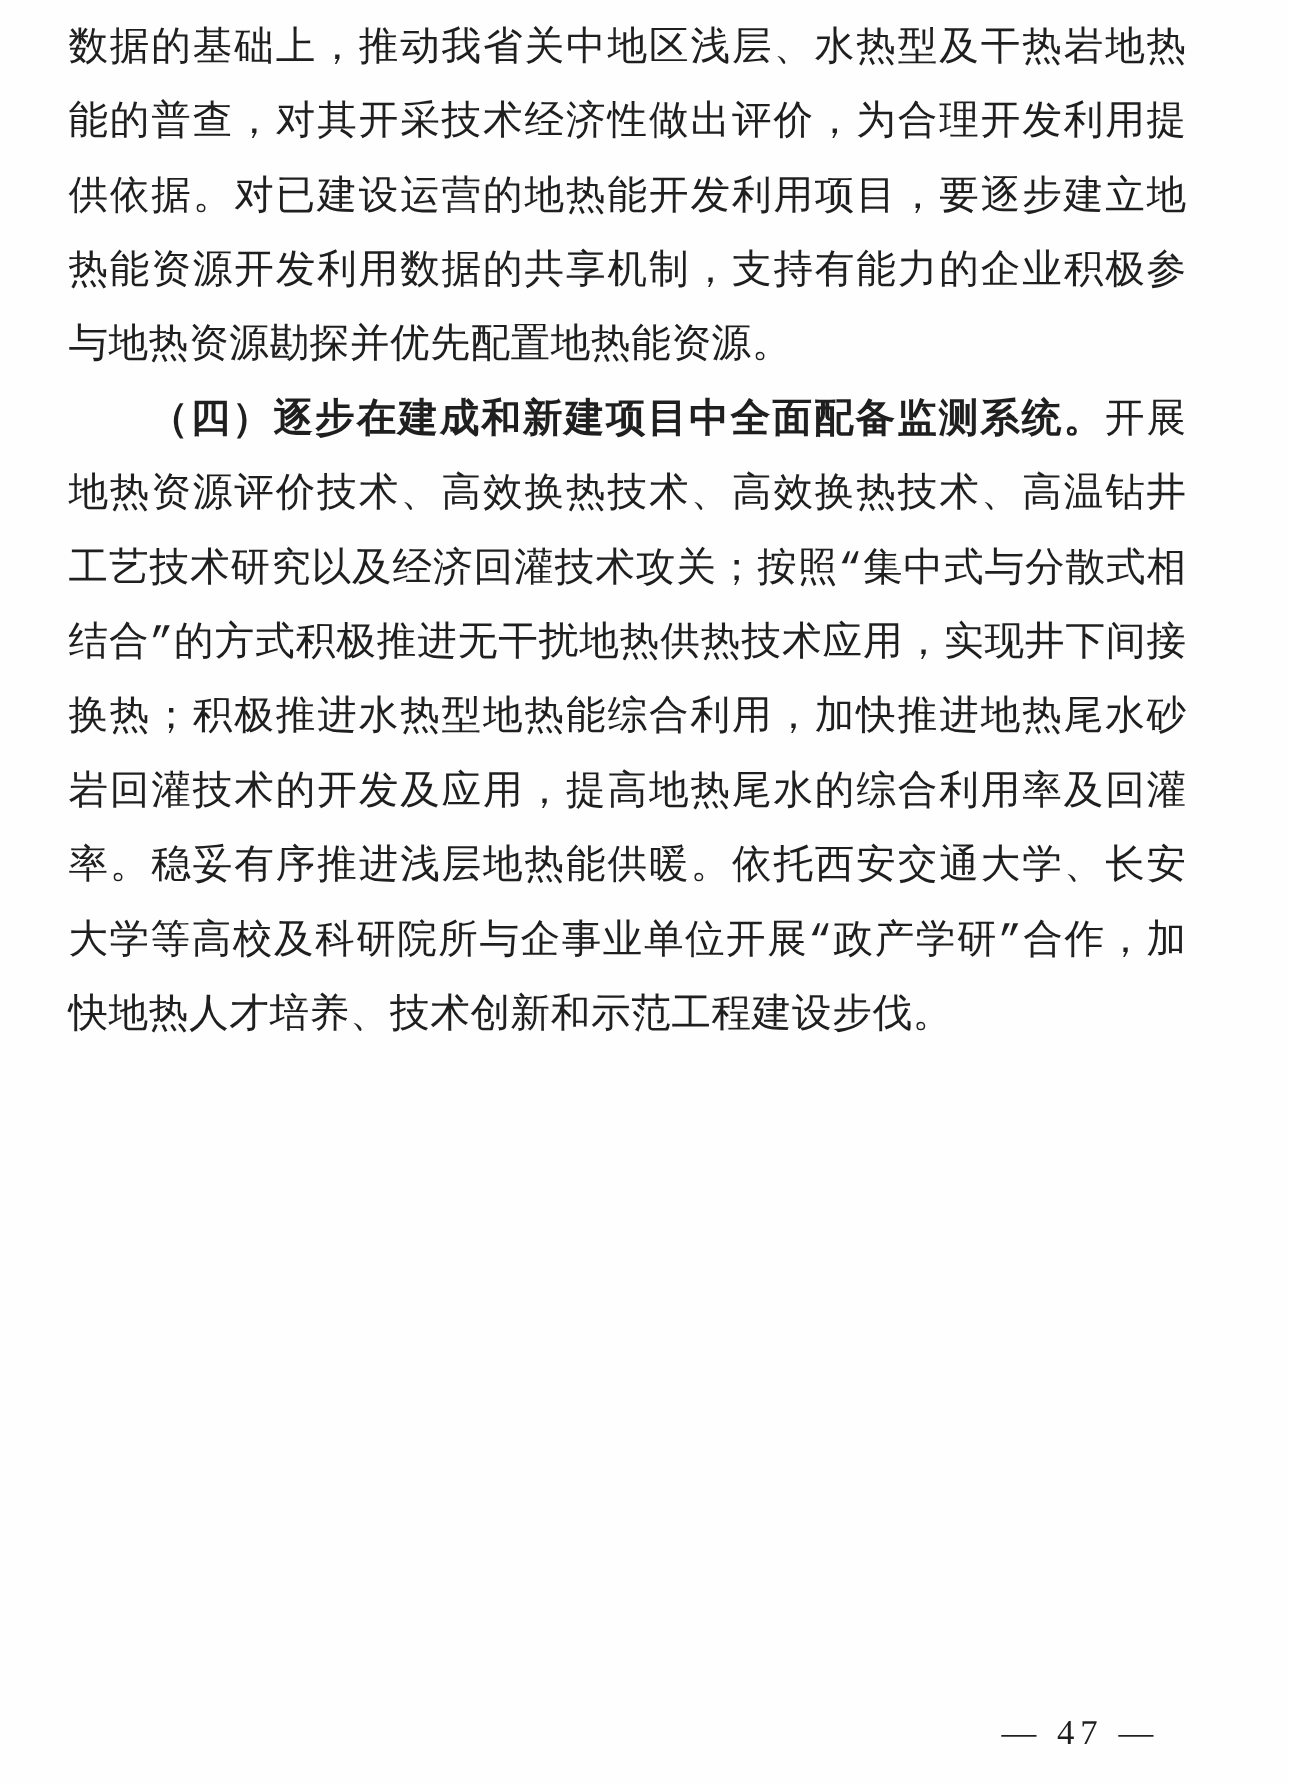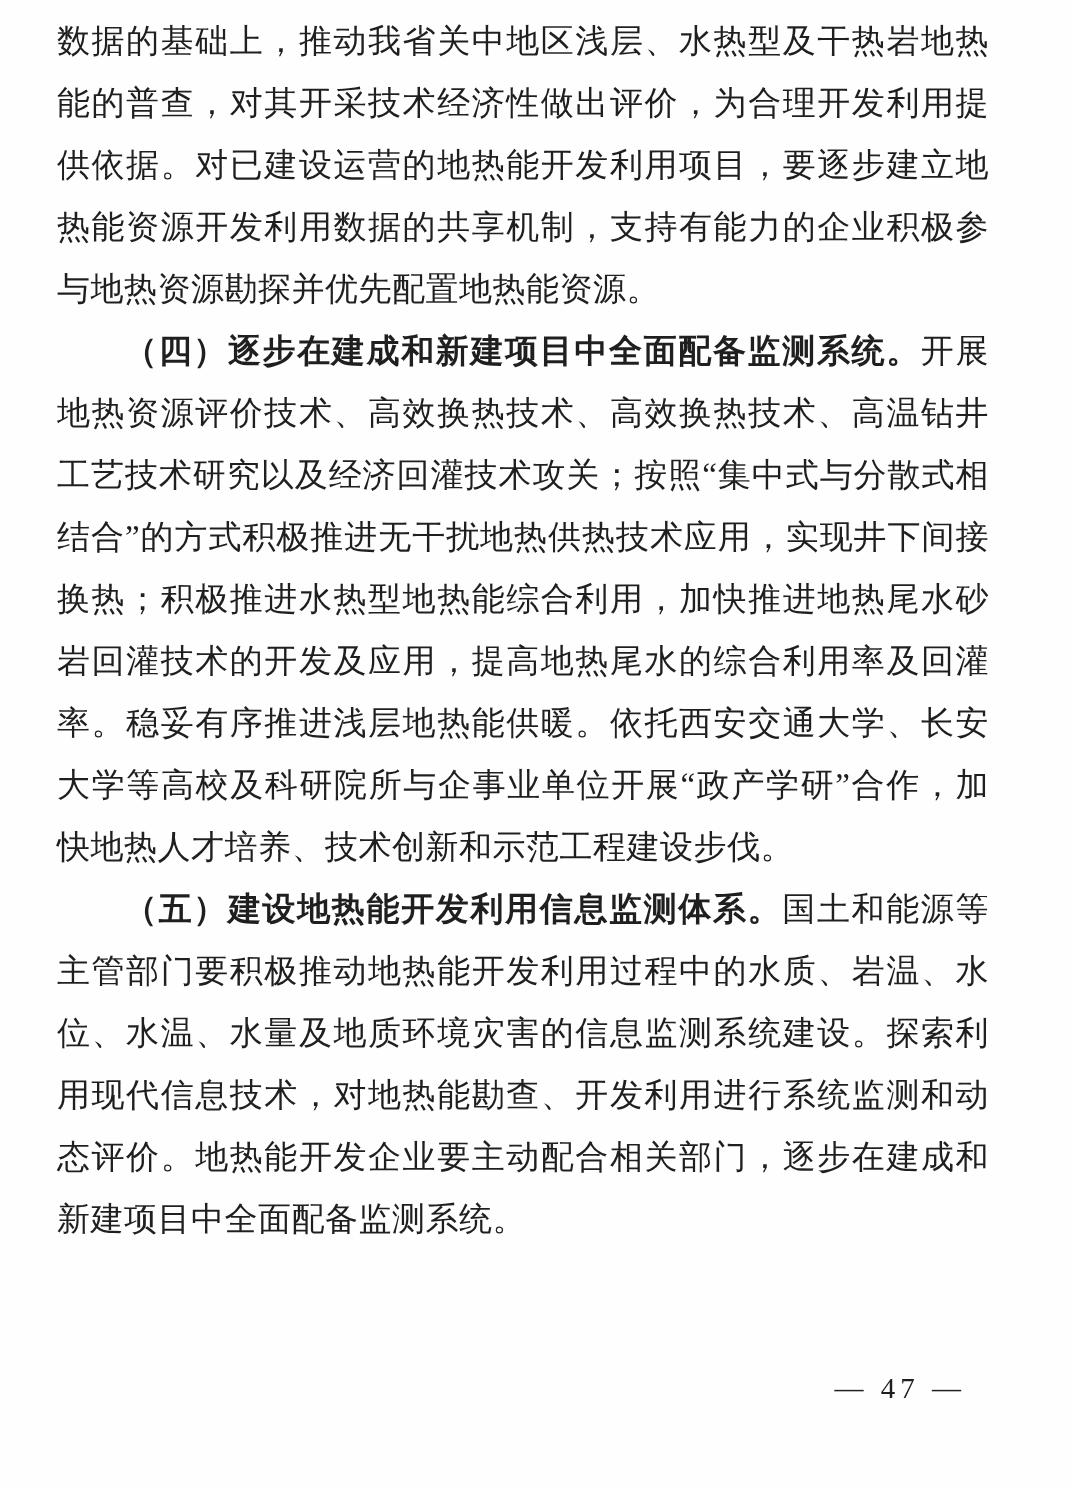--- a/index.html
+++ b/index.html
@@ -14,58 +14,58 @@
     background: #fefefe;
     color: #1f1f1f;
     font-family: "Liberation Serif", "DejaVu Serif", serif;
     overflow: hidden;
   }
   .doc-body {
     position: absolute;
     left: 57px;
     top: 10px;
     width: 932px;
+    font-family: Liberation Mono, monospace;
   }
   .para {
     margin: 0;
     font-size: 33px;
     line-height: 62px;
     text-align: justify;
     text-align-last: left;
     letter-spacing: 0.5px;
     word-break: break-all;
   }
   .para.indent {
     text-indent: 67px;
   }
   .b {
     font-weight: 700;
   }
   .page-number {
     position: absolute;
-    top: 1372px;
+    top: 1428px;
     right: 108px;
     font-size: 29px;
     letter-spacing: 5px;
     color: #1f1f1f;
     white-space: pre;
   }
 </style>
 </head>
 <body>
 
 <div class="page">
 
   <div class="doc-body">
 
     <p class="para"><span>数据的基础上，推动我省关中地区浅层、水热型及干热岩地热能的普查，对其开采技术经济性做出评价，为合理开发利用提供依据。对已建设运营的地热能开发利用项目，要逐步建立地热能资源开发利用数据的共享机制，支持有能力的企业积极参与地热资源勘探并优先配置地热能资源。</span></p>
 
     <p class="para indent"><span class="b">（四）逐步在建成和新建项目中全面配备监测系统。</span><span>开展地热资源评价技术、高效换热技术、高效换热技术、高温钻井工艺技术研究以及经济回灌技术攻关；按照“集中式与分散式相结合”的方式积极推进无干扰地热供热技术应用，实现井下间接换热；积极推进水热型地热能综合利用，加快推进地热尾水砂岩回灌技术的开发及应用，提高地热尾水的综合利用率及回灌率。稳妥有序推进浅层地热能供暖。依托西安交通大学、长安大学等高校及科研院所与企事业单位开展“政产学研”合作，加快地热人才培养、技术创新和示范工程建设步伐。</span></p>
 
-    <p class="para indent"><span class="b">（五）建设地热能开发利用信息监测体系。</span><span>国土和能源等主管部门要积极推动地热能开发利用过程中的水质、岩温、水位、水温、水量及地质环境灾害的信息监测系统建设。探索利用现代信息技术，对地热能勘查、开发利用进行系统监测和动态评价。地热能开发企业要主动配合相关部门，逐步在建成和新建项目中全面配备监测系统。</span></p>
 
 
 
   </div>
 
   <div class="page-number">— 47 —</div>
 
 </div>
 
 </body></html>

